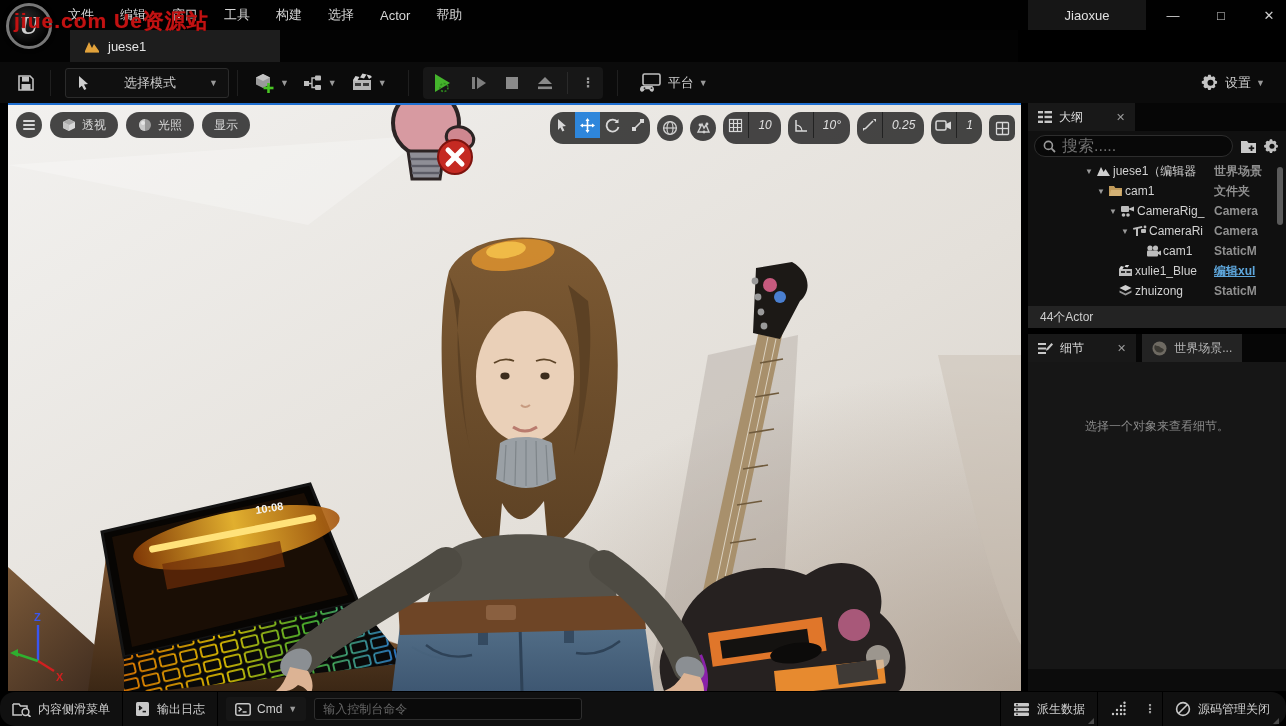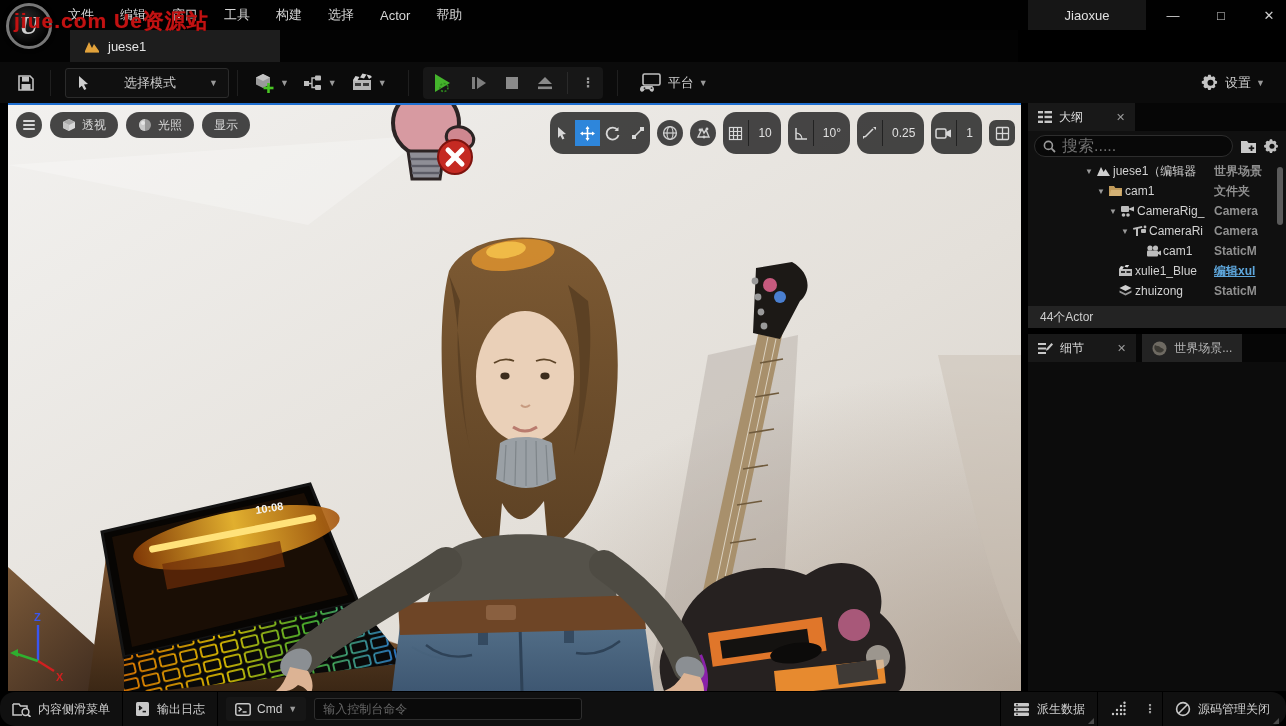--- a/index.html
+++ b/index.html
@@ -44,21 +44,21 @@
   
   .viewport { position:absolute; left:8px; top:103px; width:1013px; height:588px; background:#d9d5cf;
               border-top:2px solid #1f6fd0; overflow:hidden; }
   .scene { position:absolute; left:0; top:0; }
   .vp-left { position:absolute; left:8px; top:7px; display:flex; align-items:center; gap:8px; z-index:5; }
   .vp-pill { display:flex; align-items:center; gap:6px; background:rgba(45,45,45,.88); color:#d8d8d8;
              border-radius:13px; height:26px; padding:0 12px; font-size:12px; }
   .vp-round { width:26px; height:26px; border-radius:50%; background:rgba(45,45,45,.88); display:flex;
               align-items:center; justify-content:center; }
   .vp-right { position:absolute; right:6px; top:7px; display:flex; align-items:center; gap:7px; z-index:5; }
-  .vp-group { display:flex; align-items:center; background:rgba(45,45,45,.88); border-radius:13px; overflow:hidden; height:42px; }
+  .vp-group { display:flex; background:rgba(45,45,45,.88); border-radius:13px; overflow:hidden; height:32px;font-style:italic; }
   .vp-tool { width:25px; height:26px; display:flex; align-items:center; justify-content:center; }
   .vp-tool.sel { background:#2e86db; }
   .vp-val { padding:0 9px; font-size:12px; color:#e0e0e0; border-left:1px solid #222; height:26px; display:flex; align-items:center; }
   .hline { width:14px; height:2px; background:#d8d8d8; border-radius:1px; box-shadow:0 -4px 0 #d8d8d8, 0 4px 0 #d8d8d8; }
 
   
   .rightpanel { position:absolute; left:1028px; top:103px; width:258px; height:588px; background:#0c0c0c; }
   .panel-tabbar { position:relative; height:28px; background:#060606; display:flex; align-items:stretch; }
   .panel-tab { display:flex; align-items:center; gap:7px; padding:0 10px; font-size:12px; color:#dcdcdc; }
   .panel-tab.active { background:#181818; }
@@ -683,20 +683,23 @@
         <span class="tab-close">✕</span>
       </div>
       <div class="panel-tab inactive" style="margin-left:6px">
         <svg width="15" height="15" viewBox="0 0 15 15">
             <circle cx="7.5" cy="7.5" r="7" fill="#6e6a62"></circle>
             <path d="M3 4c2 1.6 4 .4 5 2s3.4 1 4 3c-1.6 3-6.4 3.6-8.4.6C2 7.8 2 5.6 3 4z" fill="#3c3a34"></path>
           </svg>
         <span>世界场景...</span>
       </div>
     </div>
+    <div class="details-body">
+      <div class="details-empty">选择一个对象来查看细节。</div>
+    </div>
   </div>
 
   <div class="statusbar">
     <div class="sb-btn">
       <svg width="19" height="16" viewBox="0 0 19 16">
           <path d="M1 3h6l1.5 2H15v3" fill="none" stroke="#c8c8c8" stroke-width="1.5"></path>
           <path d="M1 3v11h9" fill="none" stroke="#c8c8c8" stroke-width="1.5"></path>
           <circle cx="13.5" cy="11" r="3.4" fill="none" stroke="#c8c8c8" stroke-width="1.5"></circle>
           <line x1="16" y1="13.6" x2="18.4" y2="16" stroke="#c8c8c8" stroke-width="1.8"></line>
         </svg>

